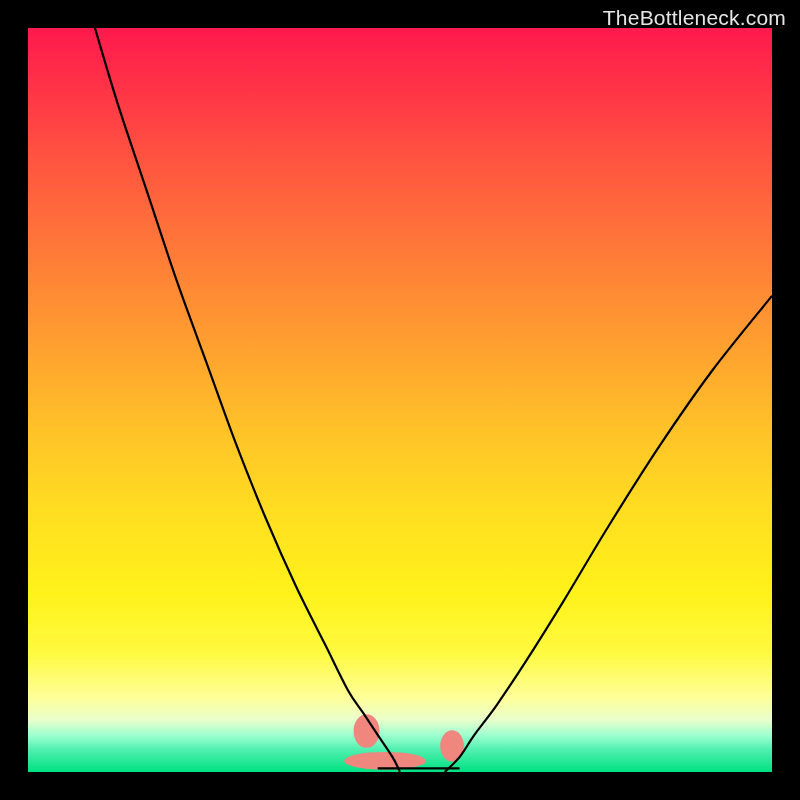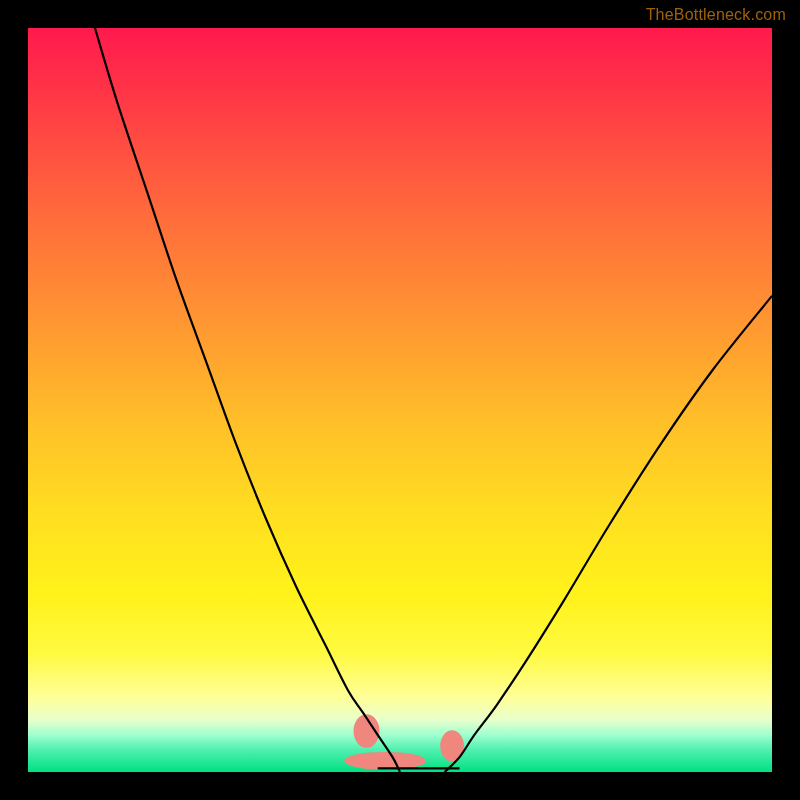--- a/index.html
+++ b/index.html
@@ -8,22 +8,22 @@
     height: 800px;
     background: #000;
     position: relative;
     overflow: hidden;
     font-family: Arial, sans-serif;
   }
   .watermark {
     position: absolute;
     top: 6px;
     right: 14px;
-    color: #a16207;
-    font-size: 16px;
+    color: #e5e5e5;
+    font-size: 21px;
     font-weight: 500;
     z-index: 10;
     letter-spacing: 0.2px;
   }
   .frame {
     position: absolute;
     top: 28px;
     left: 28px;
     width: 744px;
     height: 744px;

